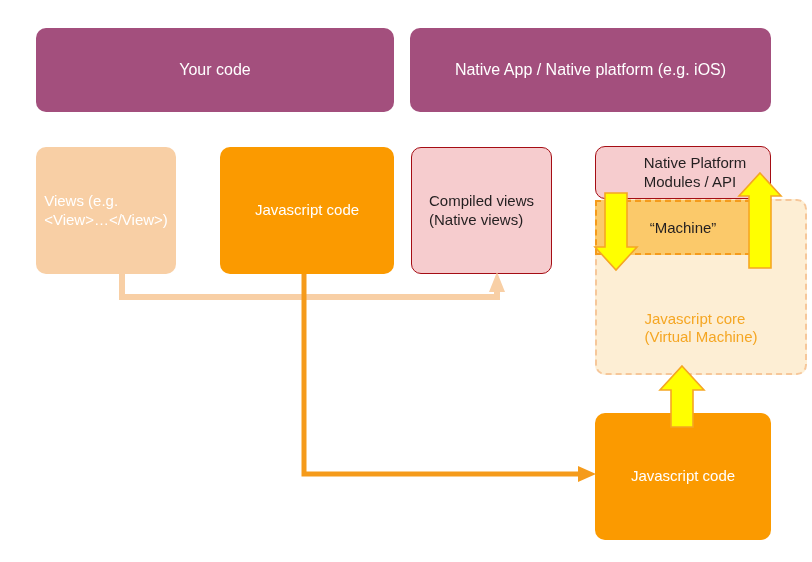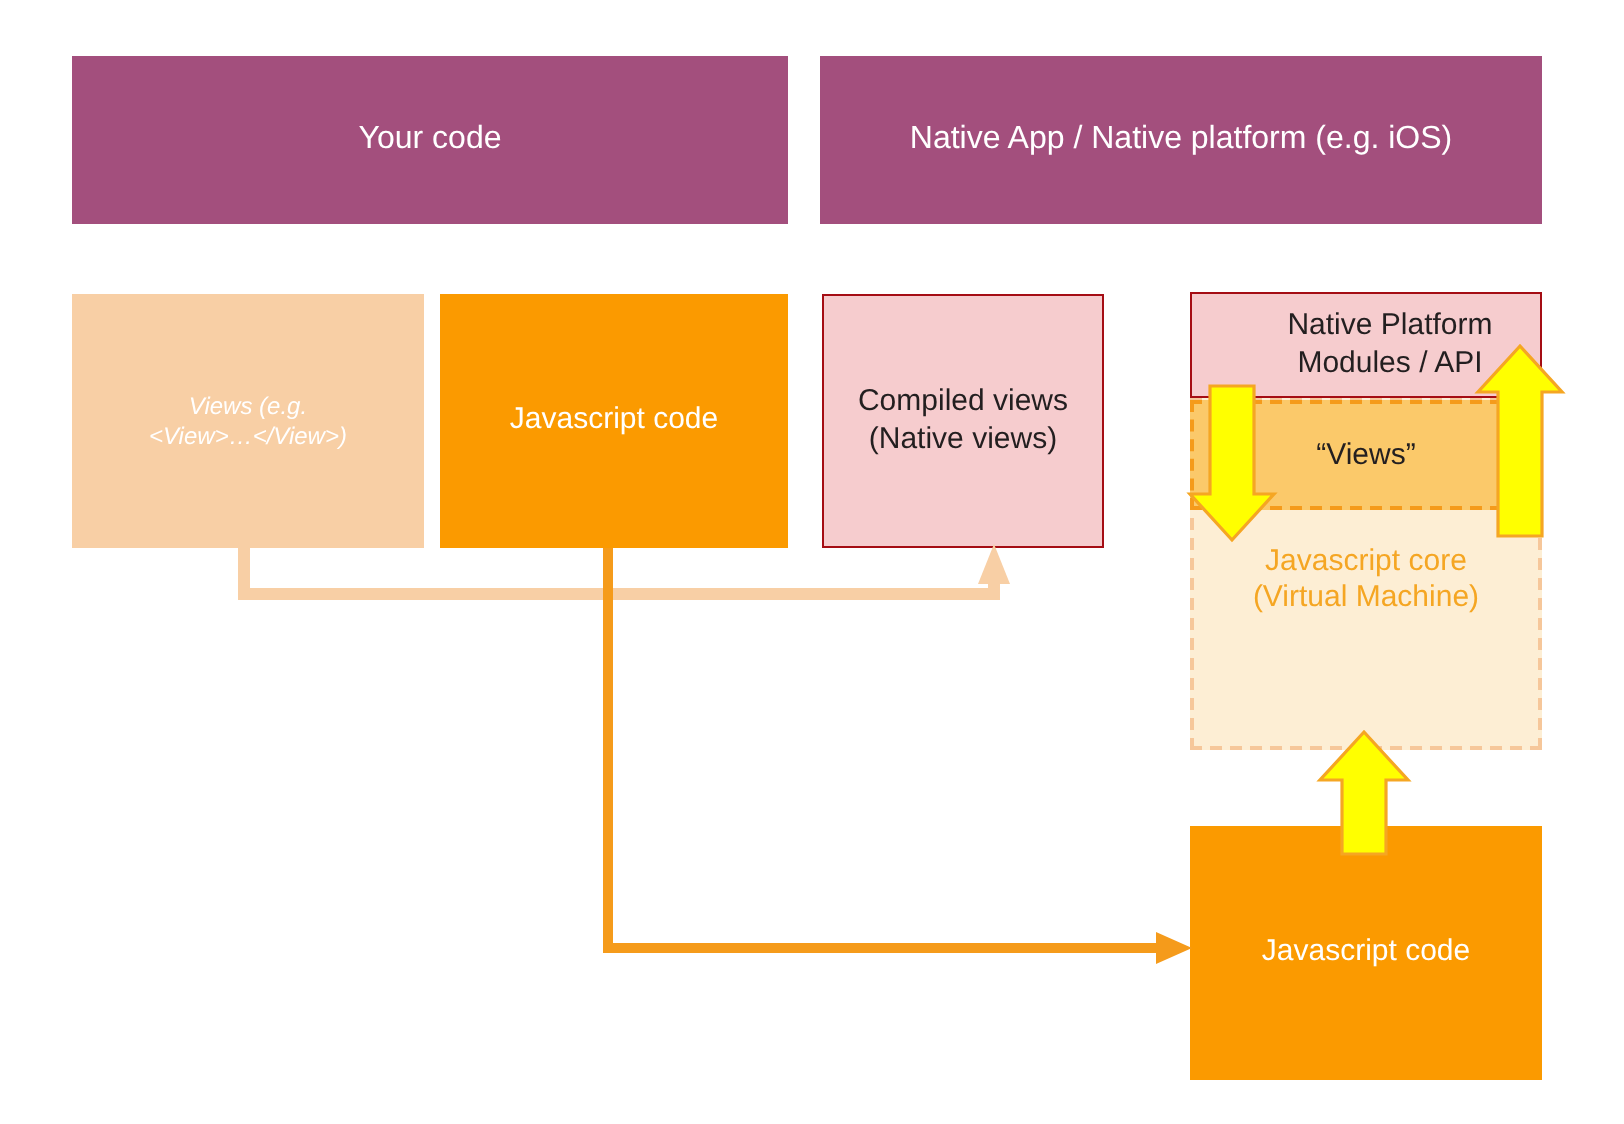--- a/index.html
+++ b/index.html
@@ -17,22 +17,23 @@
     height: 562px;
     background: #ffffff;
     overflow: hidden;
   }
   .box {
     position: absolute;
     box-sizing: border-box;
     display: flex;
     align-items: center;
     justify-content: center;
-    text-align: center;
+    text-align: left;
     line-height: 1.25;
+    border-radius: 10px;
   }
   .box .label {
     display: block;
     white-space: pre-line;
   }
 
   
   .hdr-your-code {
     left: 36px; top: 28px; width: 358px; height: 84px;
     background: #a34f7d;
@@ -41,25 +42,24 @@
   }
   .hdr-native-app {
     left: 410px; top: 28px; width: 361px; height: 84px;
     background: #a34f7d;
     color: #ffffff;
     font-size: 16px;
   }
 
   
   .views-box {
-    left: 36px; top: 147px; width: 176px; height: 127px;
+    left: 36px; top: 147px; width: 140px; height: 127px;
     background: #f8cfa5;
     color: #ffffff;
-    font-size: 12px;
-    font-style: italic;
+    font-size: 15px;
   }
   .js-code-box {
     left: 220px; top: 147px; width: 174px; height: 127px;
     background: #fb9a00;
     color: #ffffff;
     font-size: 15px;
   }
   .compiled-views-box {
     left: 411px; top: 147px; width: 141px; height: 127px;
     background: #f6ccce;
@@ -72,28 +72,28 @@
     background: #f6ccce;
     border: 1.5px solid #a50d14;
     color: #231f20;
     font-size: 15px;
     align-items: center;
     padding-left: 24px;
   }
 
   
   .js-core-box {
-    left: 595px; top: 199px; width: 176px; height: 176px;
+    left: 595px; top: 199px; width: 212px; height: 176px;
     background: #fdeed4;
     border: 2px dashed #f6c79a;
     color: #f5a623;
     font-size: 15px;
     align-items: flex-end;
     justify-content: center;
-    padding-bottom: 64px;
+    padding-bottom: 26px;
   }
   .bridge-box {
     position: absolute;
     box-sizing: border-box;
     left: 595px; top: 200px; width: 176px; height: 55px;
     background: #fbc96a;
     border: 2px dashed #f59b1b;
     display: flex;
     align-items: center;
     justify-content: center;
@@ -148,21 +148,21 @@
     <span class="label">Native Platform
 Modules / API</span>
   </div>
 
   <div class="box js-core-box">
     <span class="label">Javascript core
 (Virtual Machine)</span>
   </div>
 
   <div class="bridge-box">
-    <span class="label">“Views”</span>
+    <span class="label">“Machine”</span>
   </div>
 
   <div class="box js-code-bottom-box">
     <span class="label">Javascript code</span>
   </div>
 
   <svg id="connectors" viewBox="0 0 812 562">
 
     <g>
       <path d="M122,274 L122,297 L497,297 L497,288" fill="none" stroke="#f8cfa5" stroke-width="6" stroke-linecap="butt" stroke-linejoin="miter"></path>

